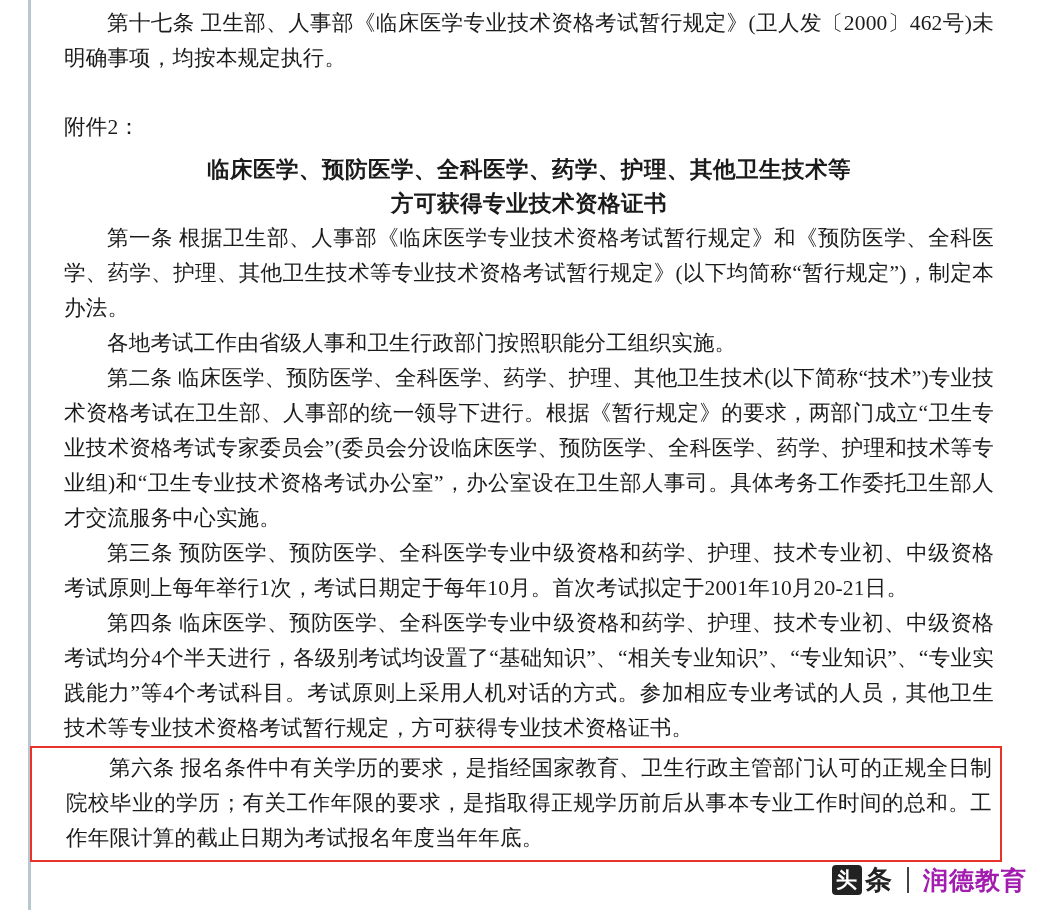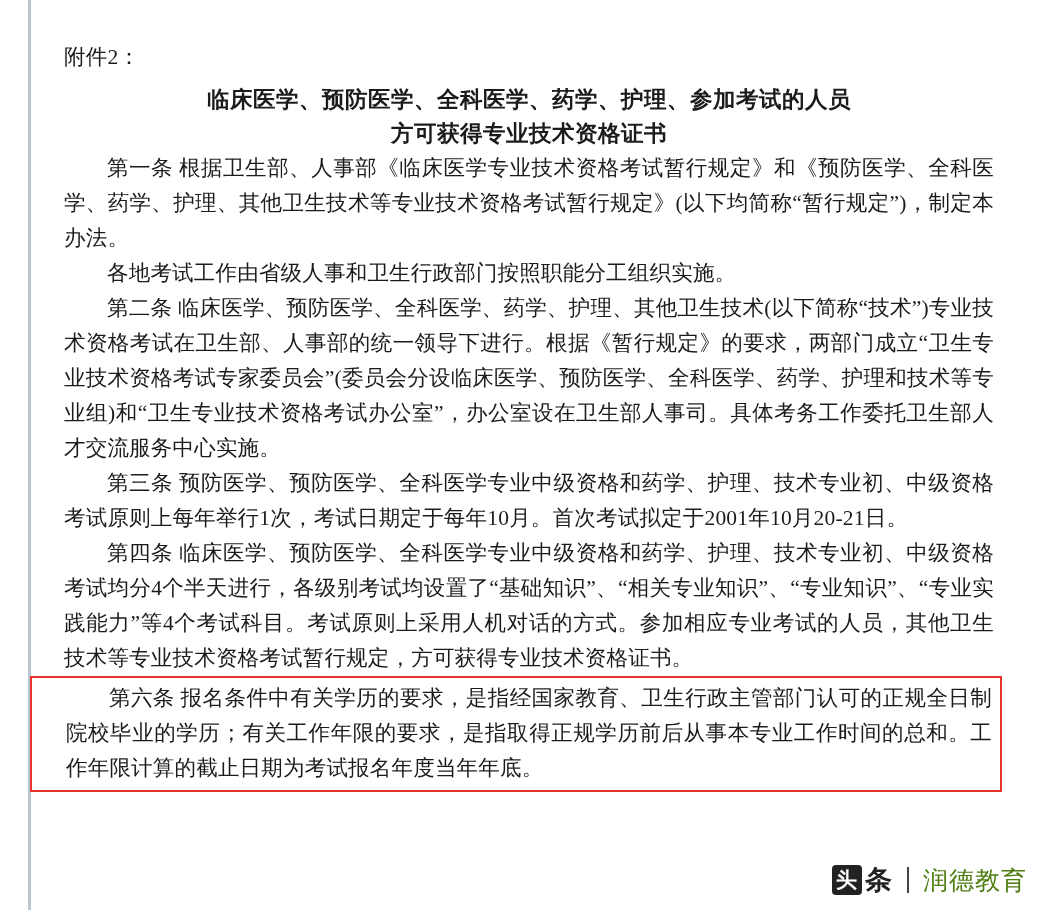--- a/index.html
+++ b/index.html
@@ -107,48 +107,49 @@
   }
   .wm-divider {
     width: 2px;
     height: 26px;
     background: #444;
     margin: 0 4px;
   }
   .wm-text {
     font-family: "Liberation Sans", sans-serif;
     font-size: 25px;
-    font-weight: normal;
-    color: #4d7c0f;
+    font-weight: bold;
+    color: #a21caf;
     letter-spacing: 1px;
   }
   .clip-bottom {
     position: absolute;
     left: 0;
     bottom: 0;
     width: 1049px;
     height: 4px;
     background: #ffffff;
   }
 </style>
 </head>
 <body>
 
 <div class="page-rule"></div>
 
 <div class="doc">
 
+  <p class="indent">第十七条 卫生部、人事部《临床医学专业技术资格考试暂行规定》(卫人发〔2000〕462号)未明确事项，均按本规定执行。</p>
 
   <div class="spacer-lg"></div>
 
   <p class="attach-label">附件2：</p>
 
   <div class="spacer-sm"></div>
 
-  <p class="title">临床医学、预防医学、全科医学、药学、护理、参加考试的人员</p>
+  <p class="title">临床医学、预防医学、全科医学、药学、护理、其他卫生技术等</p>
   <p class="title">方可获得专业技术资格证书</p>
 
   <p class="indent">第一条 根据卫生部、人事部《临床医学专业技术资格考试暂行规定》和《预防医学、全科医学、药学、护理、其他卫生技术等专业技术资格考试暂行规定》(以下均简称“暂行规定”)，制定本办法。</p>
   <p class="indent">各地考试工作由省级人事和卫生行政部门按照职能分工组织实施。</p>
   <p class="indent">第二条 临床医学、预防医学、全科医学、药学、护理、其他卫生技术(以下简称“技术”)专业技术资格考试在卫生部、人事部的统一领导下进行。根据《暂行规定》的要求，两部门成立“卫生专业技术资格考试专家委员会”(委员会分设临床医学、预防医学、全科医学、药学、护理和技术等专业组)和“卫生专业技术资格考试办公室”，办公室设在卫生部人事司。具体考务工作委托卫生部人才交流服务中心实施。</p>
   <p class="indent">第三条 预防医学、预防医学、全科医学专业中级资格和药学、护理、技术专业初、中级资格考试原则上每年举行1次，考试日期定于每年10月。首次考试拟定于2001年10月20-21日。</p>
   <p class="indent">第四条 临床医学、预防医学、全科医学专业中级资格和药学、护理、技术专业初、中级资格考试均分4个半天进行，各级别考试均设置了“基础知识”、“相关专业知识”、“专业知识”、“专业实践能力”等4个考试科目。考试原则上采用人机对话的方式。参加相应专业考试的人员，其他卫生技术等专业技术资格考试暂行规定，方可获得专业技术资格证书。</p>
 
   <div class="highlight-box">
     <p class="indent">第六条 报名条件中有关学历的要求，是指经国家教育、卫生行政主管部门认可的正规全日制院校毕业的学历；有关工作年限的要求，是指取得正规学历前后从事本专业工作时间的总和。工作年限计算的截止日期为考试报名年度当年年底。</p>

